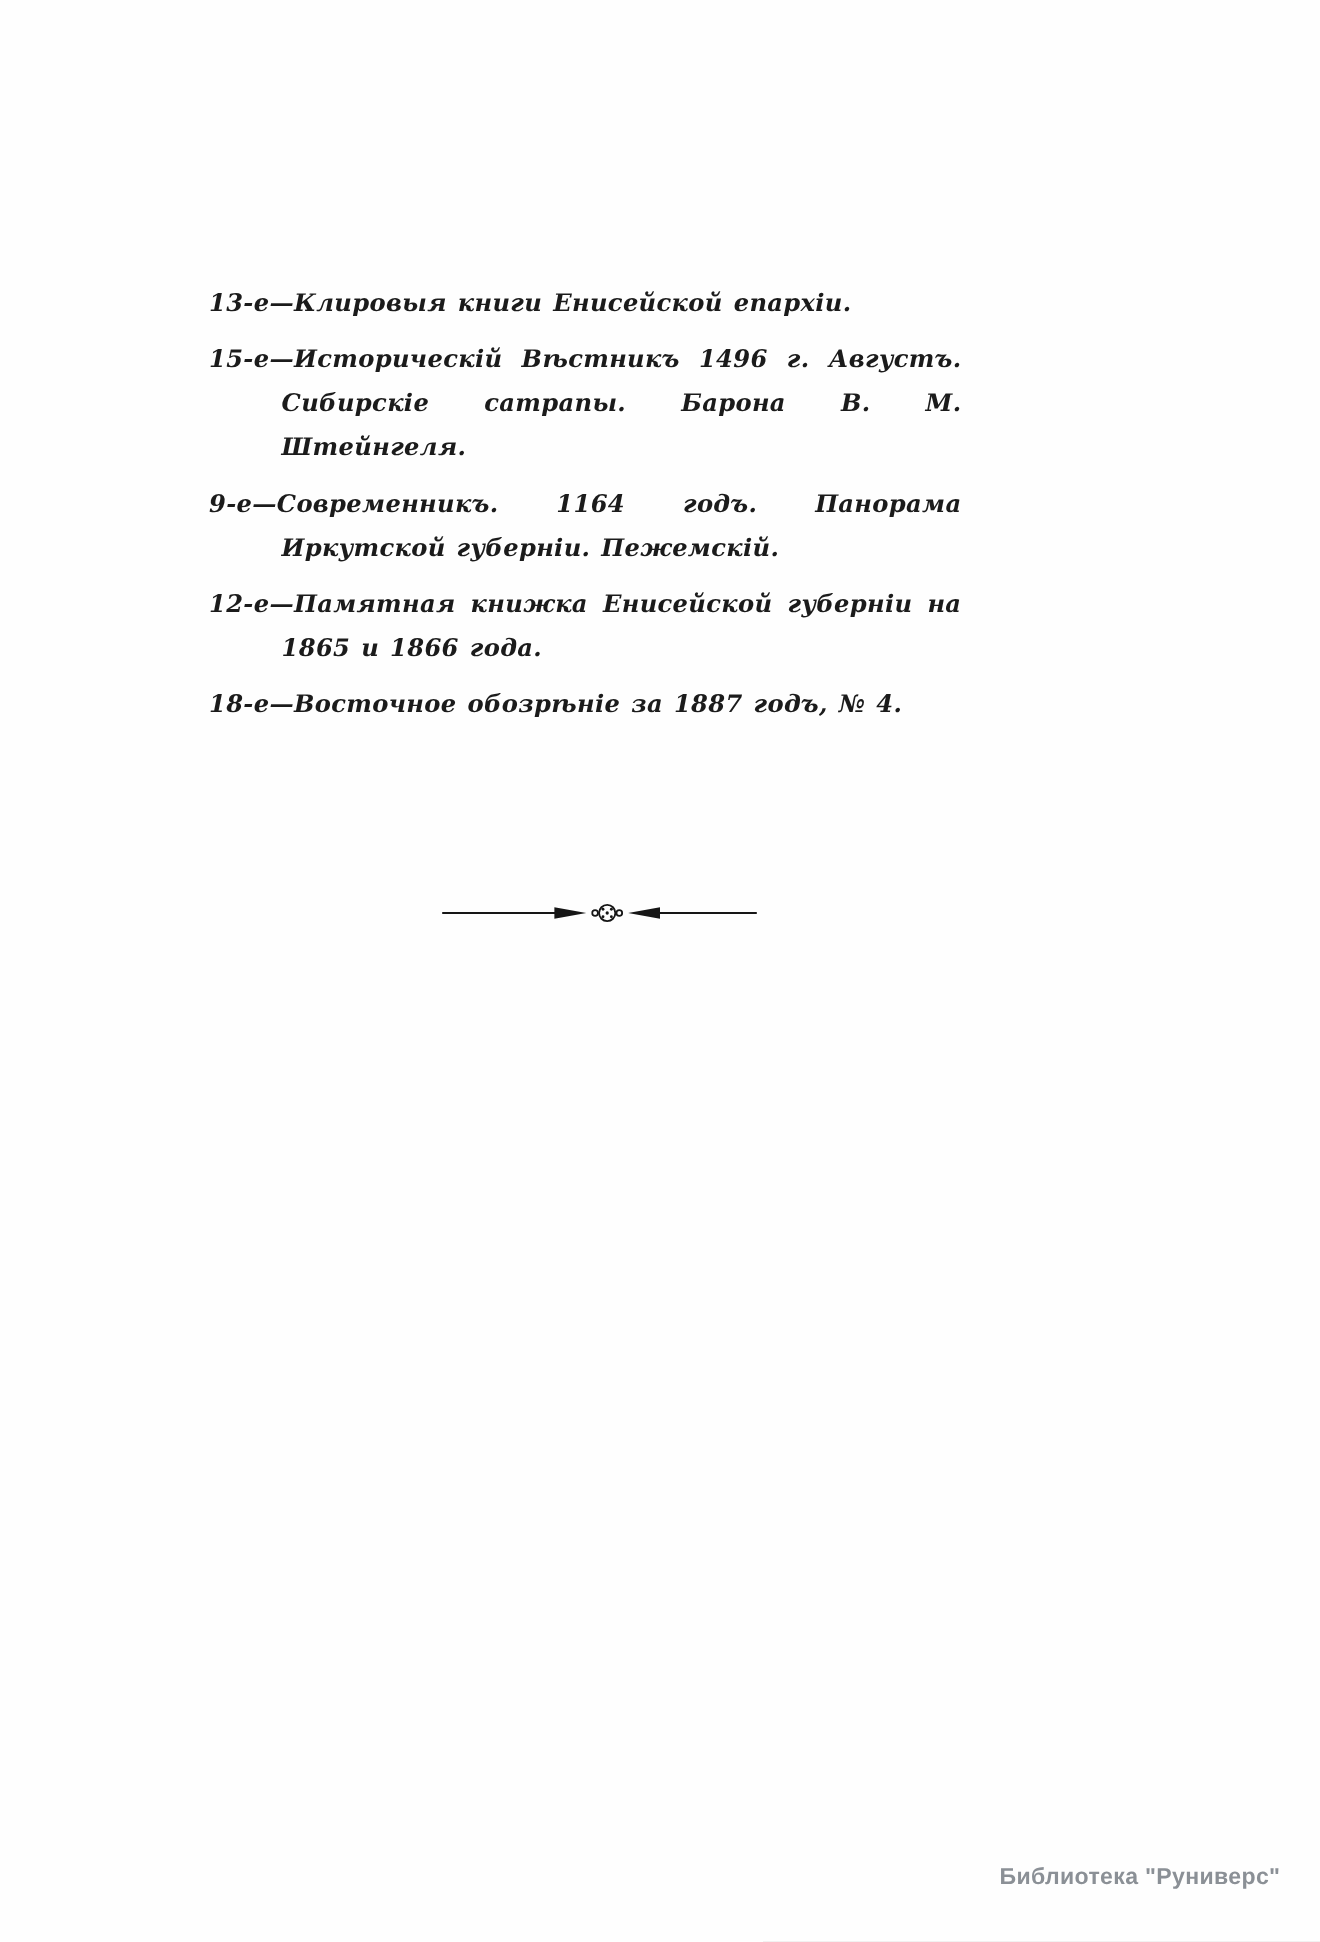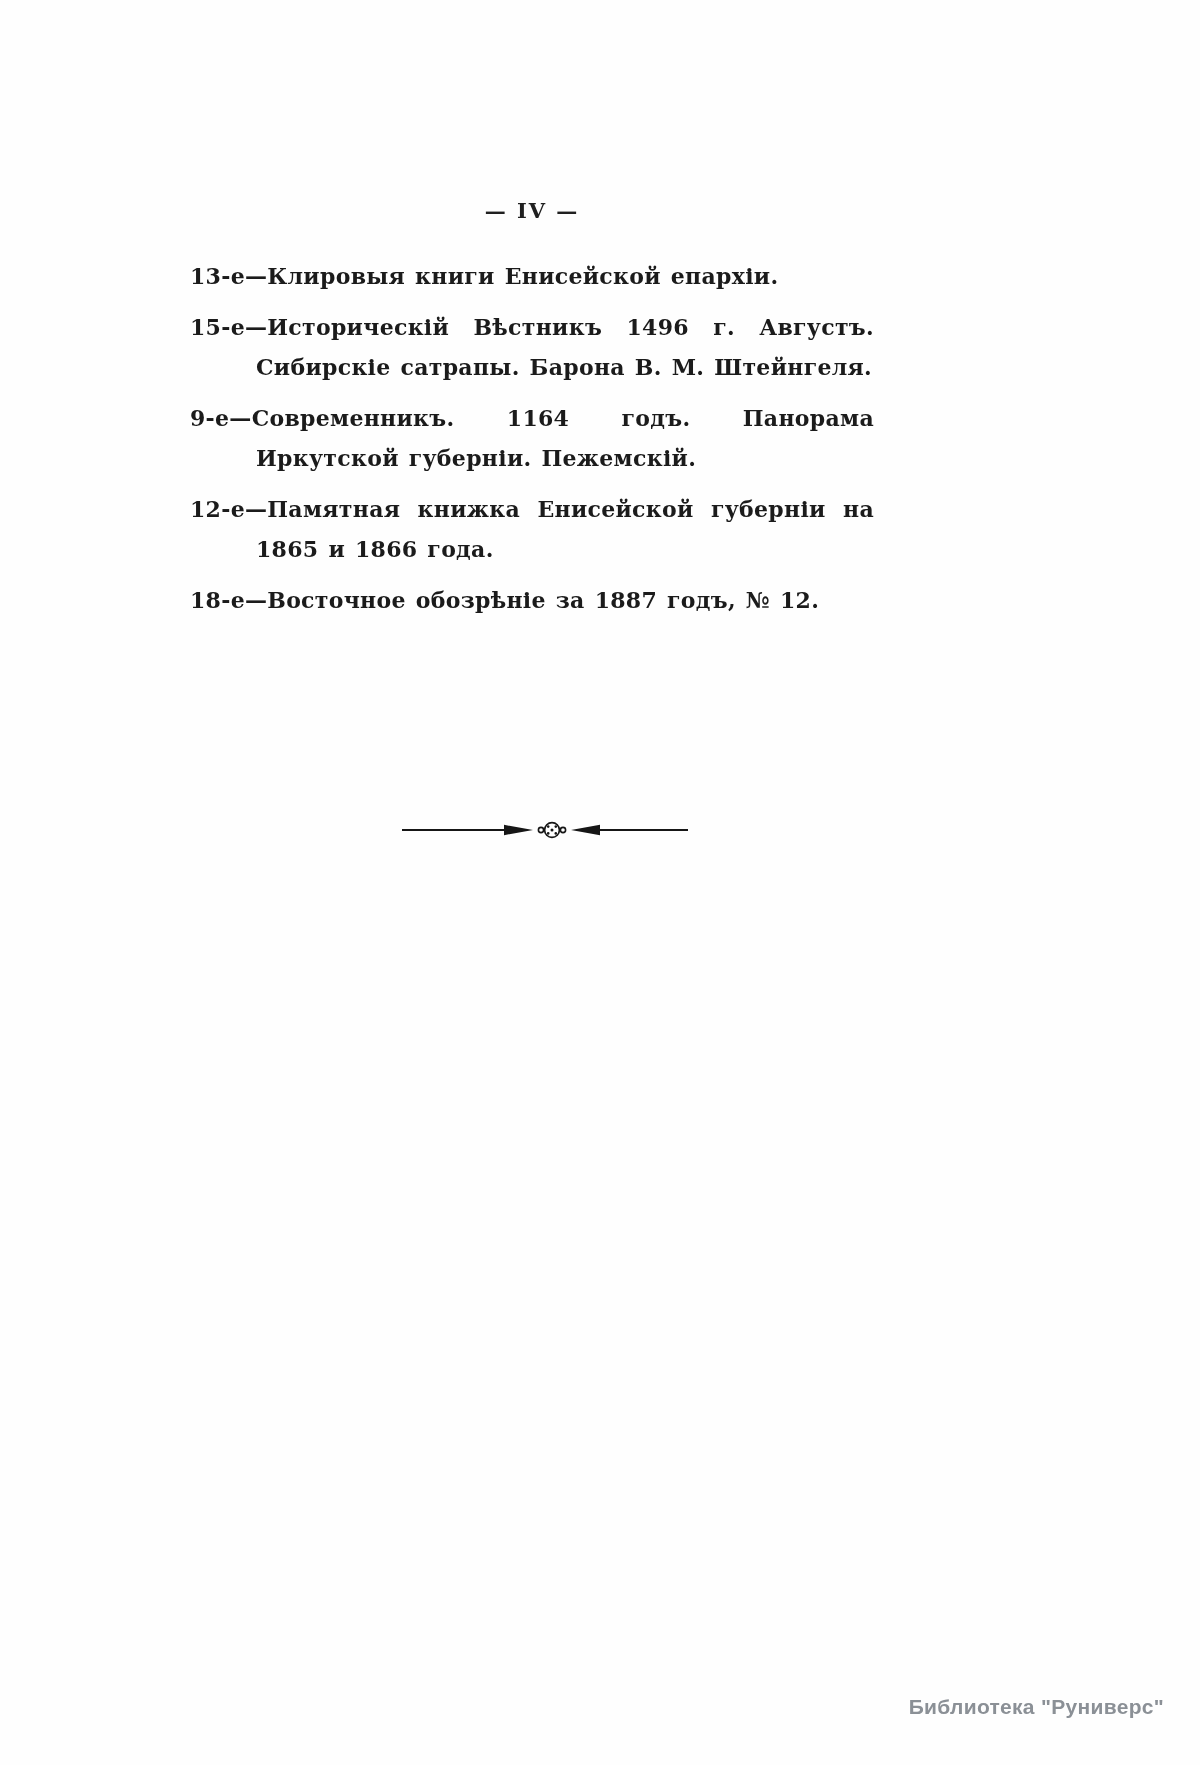--- a/index.html
+++ b/index.html
@@ -37,20 +37,21 @@
   .entry {
     font-size: 22px;
     font-weight: bold;
     line-height: 40px;
     text-align: justify;
     padding-left: 66px;
     text-indent: -66px;
     margin: 0 0 11px 0;
     letter-spacing: 0.3px;
     word-spacing: 2px;
+    font-style: italic;
   }
   .entry:last-child {
     text-align: left;
   }
   .entry-num {
     white-space: nowrap;
   }
   .divider {
     position: absolute;
     top: 817px;
@@ -67,21 +68,20 @@
     font-weight: bold;
     color: #8b9096;
     letter-spacing: 0.3px;
   }
 </style>
 </head>
 <body>
 
 <div class="page">
 
-  <div class="page-header">— IV —</div>
 
   <div class="entry-list">
 
     <p class="entry">
       <span class="entry-num">13-е—</span><span>Клировыя книги Енисейской епархіи.</span>
     </p>
 
 
     <p class="entry">
       <span class="entry-num">15-е—</span><span>Историческій Вѣстникъ 1496 г. Августъ. Сибирскіе сатрапы. Барона В. М. Штейнгеля.</span>
@@ -89,21 +89,21 @@
 
     <p class="entry">
       <span class="entry-num">9-е—</span><span>Современникъ. 1164 годъ. Панорама Иркутской губерніи. Пежемскій.</span>
     </p>
 
     <p class="entry">
       <span class="entry-num">12-е—</span><span>Памятная книжка Енисейской губерніи на 1865 и 1866 года.</span>
     </p>
 
     <p class="entry">
-      <span class="entry-num">18-е—</span><span>Восточное обозрѣніе за 1887 годъ, № 12.</span>
+      <span class="entry-num">18-е—</span><span>Восточное обозрѣніе за 1887 годъ, № 4.</span>
     </p>
 
   </div>
 
   <svg class="divider" viewBox="0 0 290 26" xmlns="http://www.w3.org/2000/svg" aria-hidden="true">
     <g fill="#161616" stroke="#161616">
       <line x1="2" y1="13" x2="108" y2="13" stroke-width="1.8"></line>
       <polygon points="133,13 104,7.8 104,18.2" stroke="none"></polygon>
       <circle cx="141" cy="13" r="2.6" fill="none" stroke-width="1.6"></circle>
       <circle cx="152" cy="13" r="7.4" fill="none" stroke-width="1.7"></circle>

